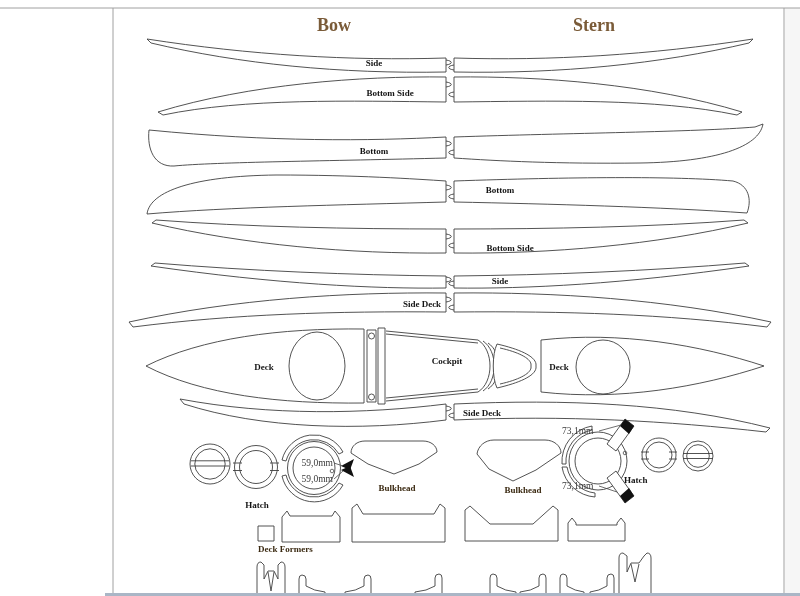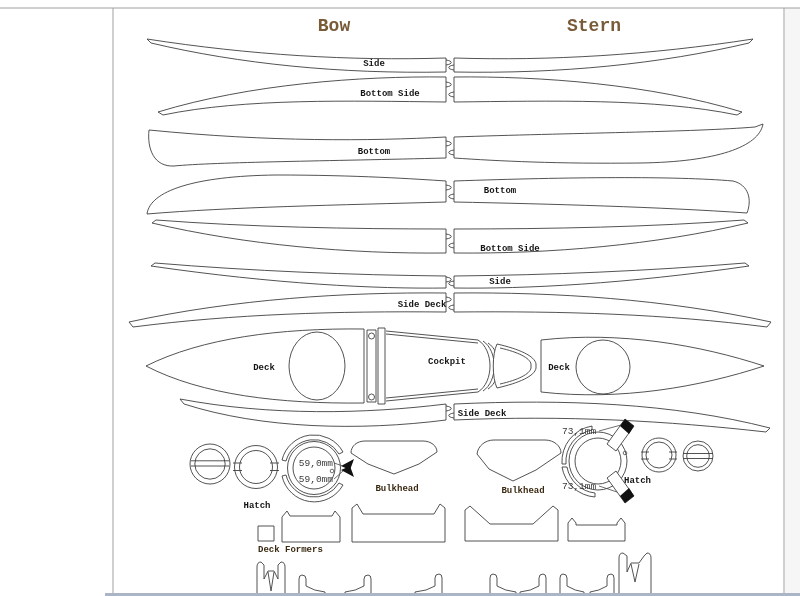--- a/index.html
+++ b/index.html
@@ -1,17 +1,17 @@
 <!DOCTYPE html>
 <html><head>
 <meta charset="utf-8">
 <style>
   html,body{margin:0;padding:0;background:#ffffff;}
   .stage{position:relative;width:800px;height:596px;background:#ffffff;overflow:hidden;
-         font-family:Liberation Mono, monospace;}
+         font-family:Liberation Serif, serif;}
   svg{position:absolute;left:0;top:0;}
   svg path,svg ellipse,svg circle,svg rect,svg line{vector-effect:non-scaling-stroke;}
   .panel{fill:#ffffff;stroke:#3f3f3f;stroke-width:0.9;}
   .ln{fill:none;stroke:#3f3f3f;stroke-width:0.9;}
   .thin{fill:none;stroke:#4a4a4a;stroke-width:0.8;}
   .blk{fill:#111111;stroke:none;}
   .hdr{font-weight:bold;font-size:18px;fill:#7a5b38;}
   .lbl{font-weight:bold;font-size:9px;fill:#141414;}
   .lblb{font-weight:bold;font-size:9px;fill:#3b2a12;}
   .dim{font-size:9.5px;fill:#3a3a3a;}

